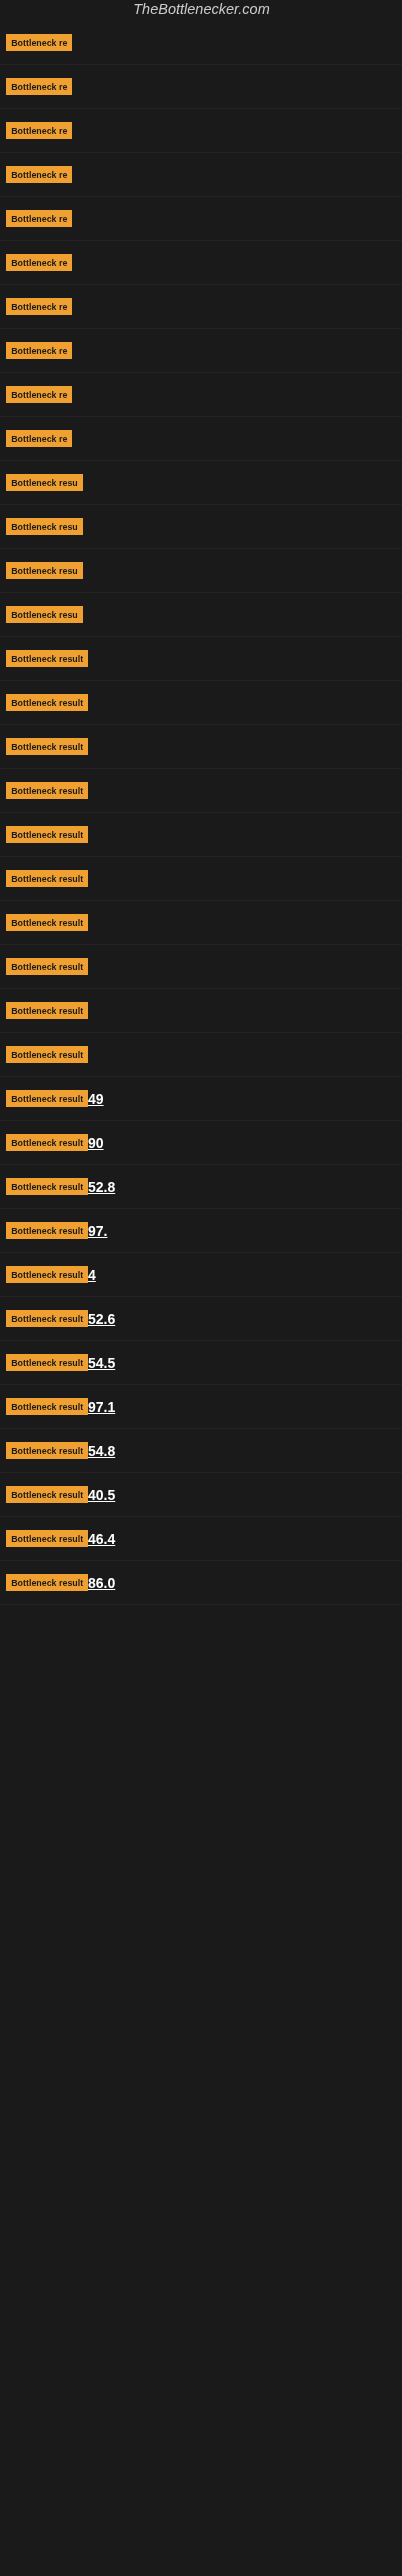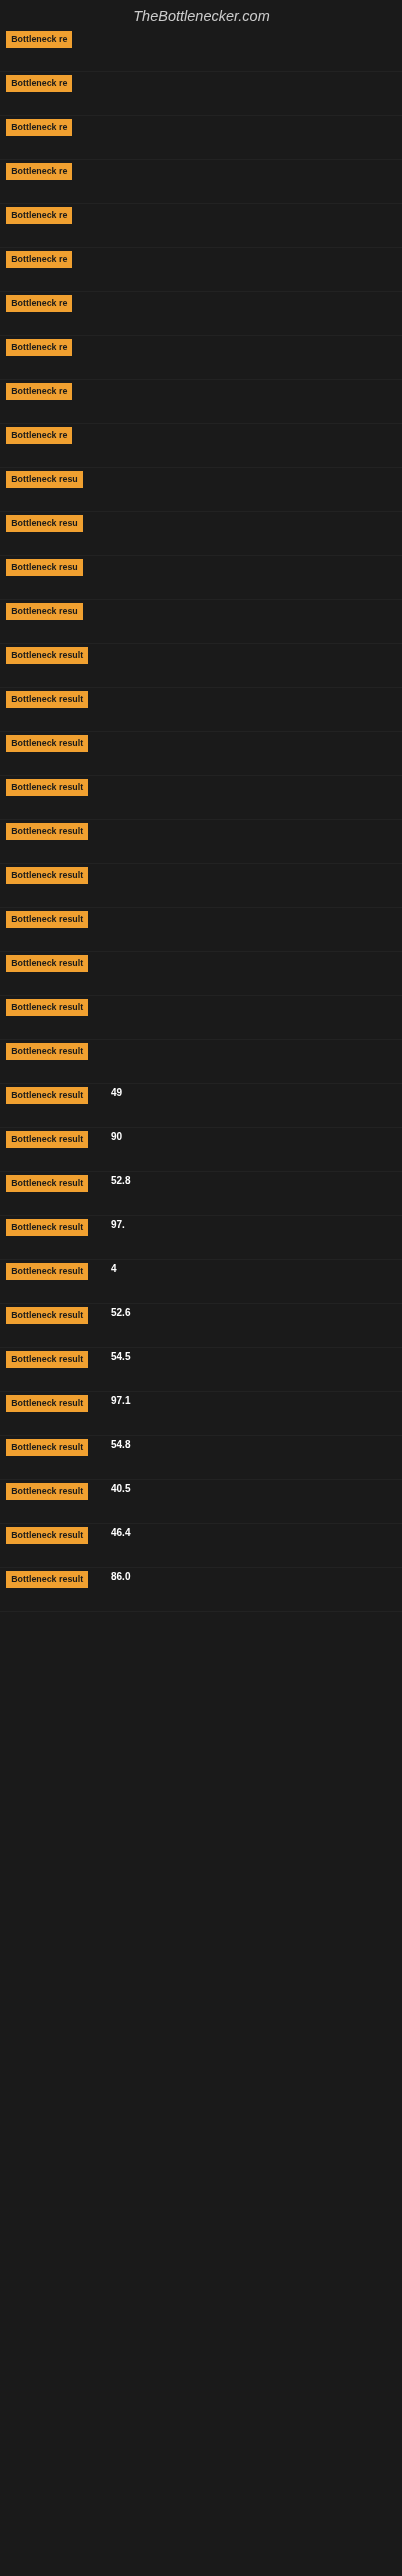--- a/index.html
+++ b/index.html
@@ -8,53 +8,54 @@
       box-sizing: border-box;
     }
     body {
       background-color: #1a1a1a;
       width: 403px;
       font-family: Arial, sans-serif;
       color: #fff;
     }
     .header {
       text-align: center;
-      padding: 8px 0 4px 0;
+      padding: 1px 0 4px 0;
       font-size: 14.5px;
       color: #cccccc;
       font-style: italic;
     }
     .rows-container {
       padding: 0 0 16px 0;
     }
     .row {
       display: flex;
-      align-items: flex-start;
+      align-items: center;
       padding: 3.2px 6.4px;
       min-height: 44px;
       border-bottom: 0.8px solid #222;
     }
     .label-box {
       background-color: #f0a030;
       color: #1a1a1a;
       font-size: 8.9px;
       font-weight: bold;
       padding: 3.2px 4.8px;
       min-width: 64px;
       max-width: 129px;
       white-space: nowrap;
       overflow: hidden;
       text-overflow: ellipsis;
       display: inline-block;
     }
     .value-text {
       color: #fff;
-      font-size: 10px;
-      margin-left: 23px;
+      font-size: 14px;
+      margin-left: 0;
       font-weight: bold;
+      text-decoration: underline;
     }
   </style>
 </head>
 <body>
 
 <div>
   <div class="header">TheBottlenecker.com</div>
 </div>
 
 <div class="rows-container">

